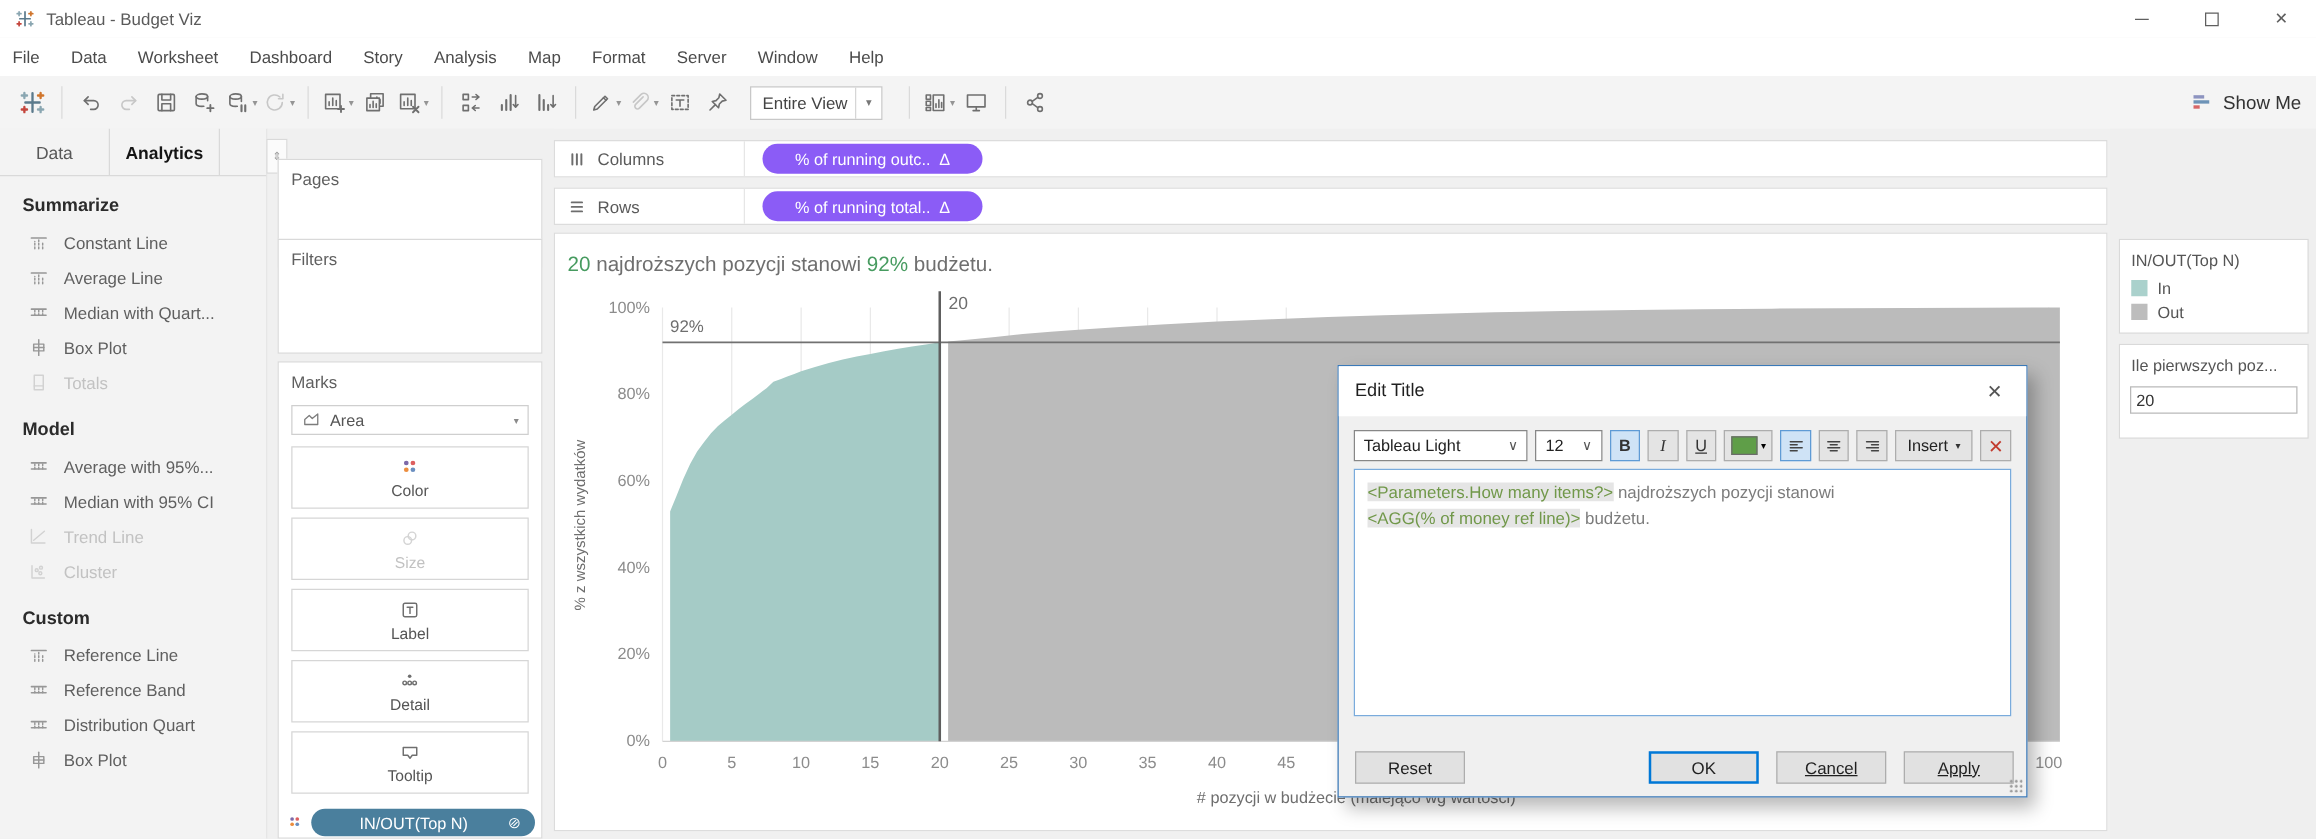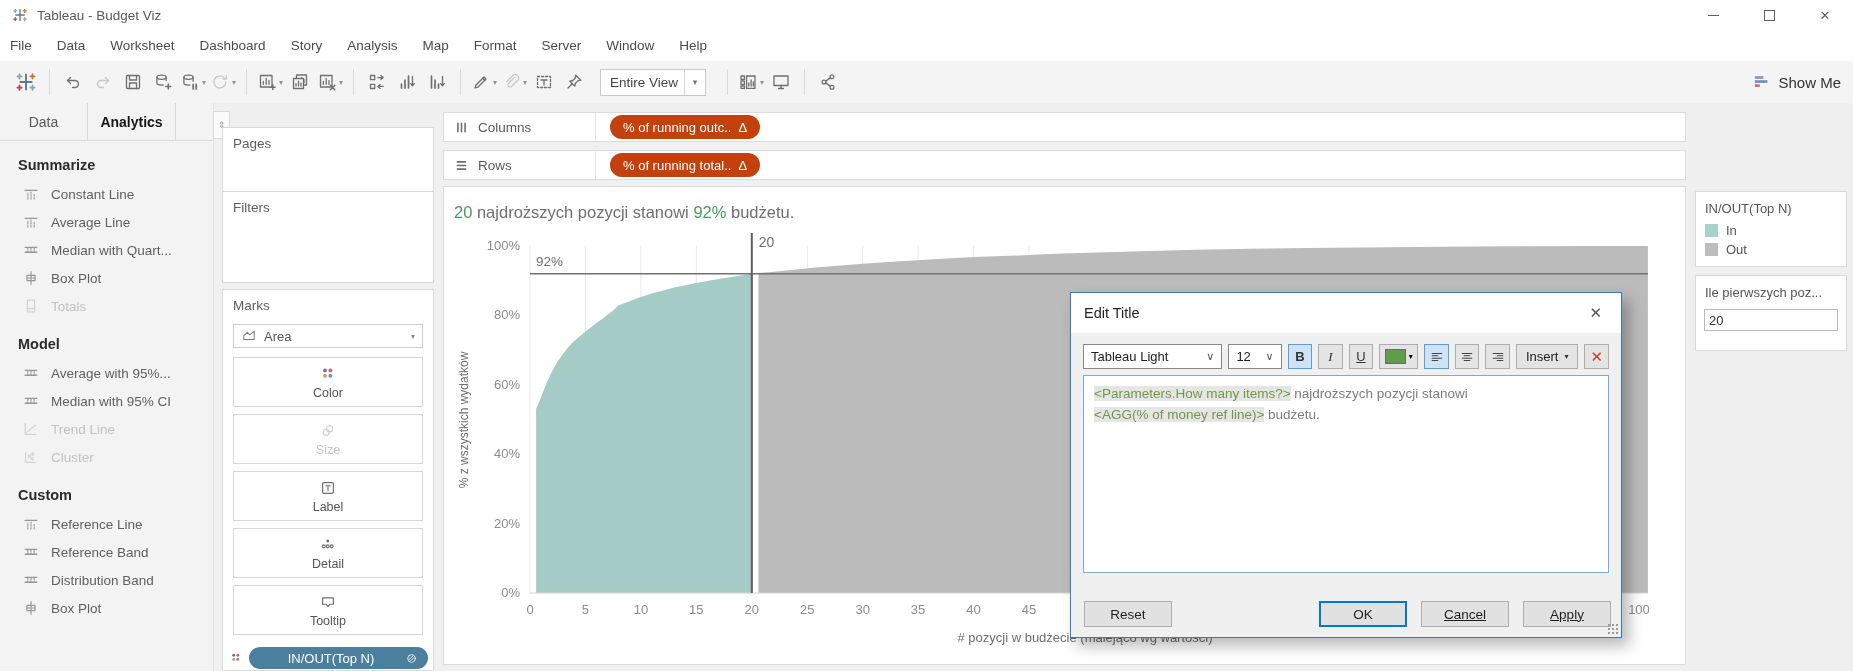--- a/index.html
+++ b/index.html
@@ -66,21 +66,21 @@
   .pill .ric { width:15px; display:flex; justify-content:center; font-size:12px; color:#fff; }
   .pill.blue { background:#4a7f9d; }
   .pill.green { background:#2fa37c; }
 
   .content-col { position:absolute; left:443px; top:0; bottom:0; width:1245px; }
   .shelf-row { position:absolute; left:0; right:2px; height:30px; background:#fff; border:1px solid #dcdcdc; display:flex; align-items:center; }
   #columns-row { top:9px; } #rows-row { top:47px; }
   .shelf-label { width:152px; height:100%; display:flex; align-items:center; gap:9px; padding-left:10px; font-size:13.5px; color:#5a5a5a; border-right:1px solid #e6e6e6; }
   .shelf-label .icon { color:#6d6d6d; }
   .shelf-pills { display:flex; align-items:center; padding-left:14px; gap:6px; }
-  .shelf-pill { height:24px; border-radius:12px; background:#c2410c; color:#fff; display:inline-flex; align-items:center; padding:0 13px; gap:7px; font-size:13px; }
+  .shelf-pill { height:24px; border-radius:12px; background:#8b5cf6; color:#fff; display:inline-flex; align-items:center; padding:0 26px; gap:7px; font-size:13px; }
 
   .chart-card { position:absolute; left:0; right:2px; top:83px; height:479px; background:#fff; border:1px solid #dcdcdc; }
   .chart-title { position:absolute; left:10px; top:16px; font-size:16.5px; color:#6f6f6f; z-index:2; }
   .chart-title .hl { color:#479b60; }
   .chart-svg-wrap, .chart-svg-wrap svg { position:absolute; inset:0; }
 
   .right-panel { position:absolute; left:1688px; right:0; top:0; bottom:0; background:#efefef; }
   .rp-card { position:absolute; left:7px; right:6px; background:#fff; border:1px solid #d9d9d9; }
   #legend-card { top:88px; height:76px; }
   #param-card { top:172px; height:76px; }
@@ -491,21 +491,21 @@
             </span>
             <span>Reference Band</span>
           </div>
           <div class="an-item">
             <span class="icon">
               <svg viewBox="0 0 20 20" width="18" height="18" fill="none" stroke="currentColor" stroke-width="1.3" stroke-linecap="round" stroke-linejoin="round">
                 <path d="M3.5 7h13M3.5 12.5h13" stroke-width="1.4"></path>
                 <path d="M6.5 12.5V7M10 12.5V7M13.5 12.5V7" stroke-dasharray="1.5 1.5"></path>
               </svg>
             </span>
-            <span>Distribution Band</span>
+            <span>Distribution Quart</span>
           </div>
           <div class="an-item">
             <span class="icon">
               <svg viewBox="0 0 20 20" width="18" height="18" fill="none" stroke="currentColor" stroke-width="1.3" stroke-linecap="round" stroke-linejoin="round">
                 <path d="M10 3v14"></path>
                 <rect x="5.5" y="7" width="9" height="6"></rect>
                 <path d="M5.5 10h9"></path>
               </svg>
             </span>
             <span>Box Plot</span>

